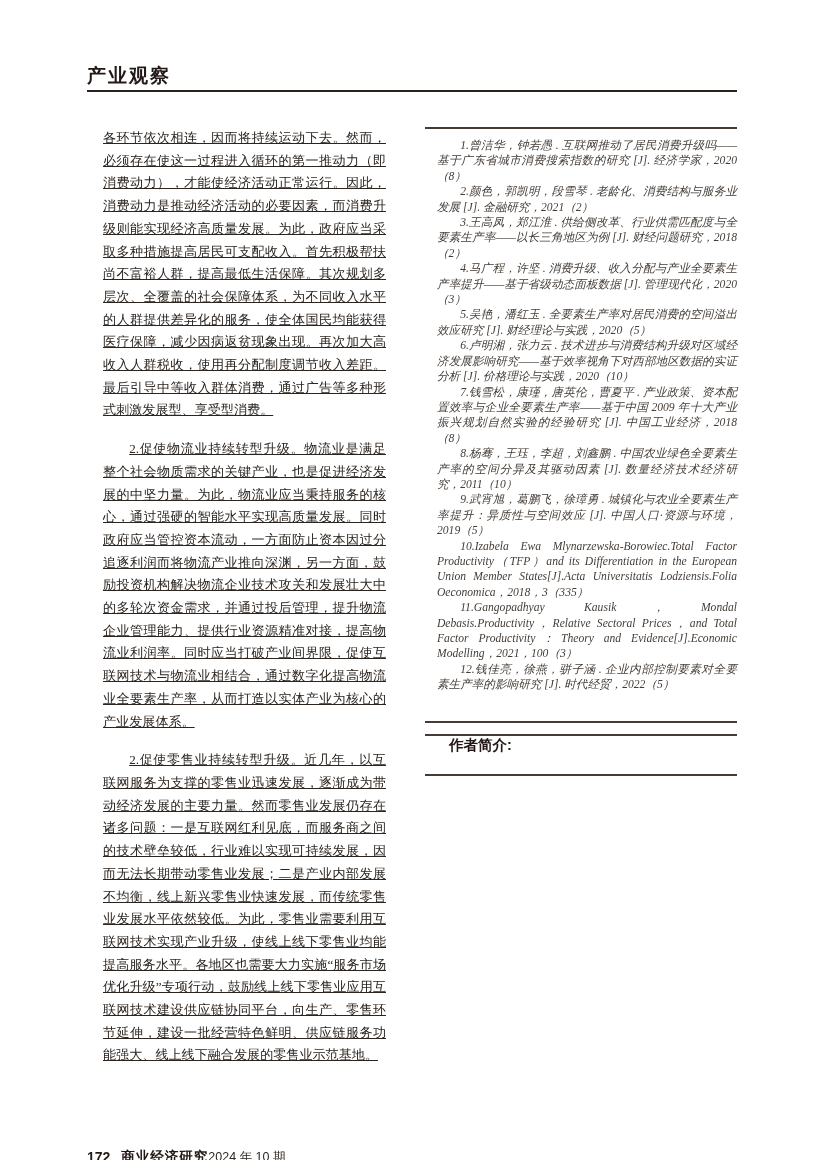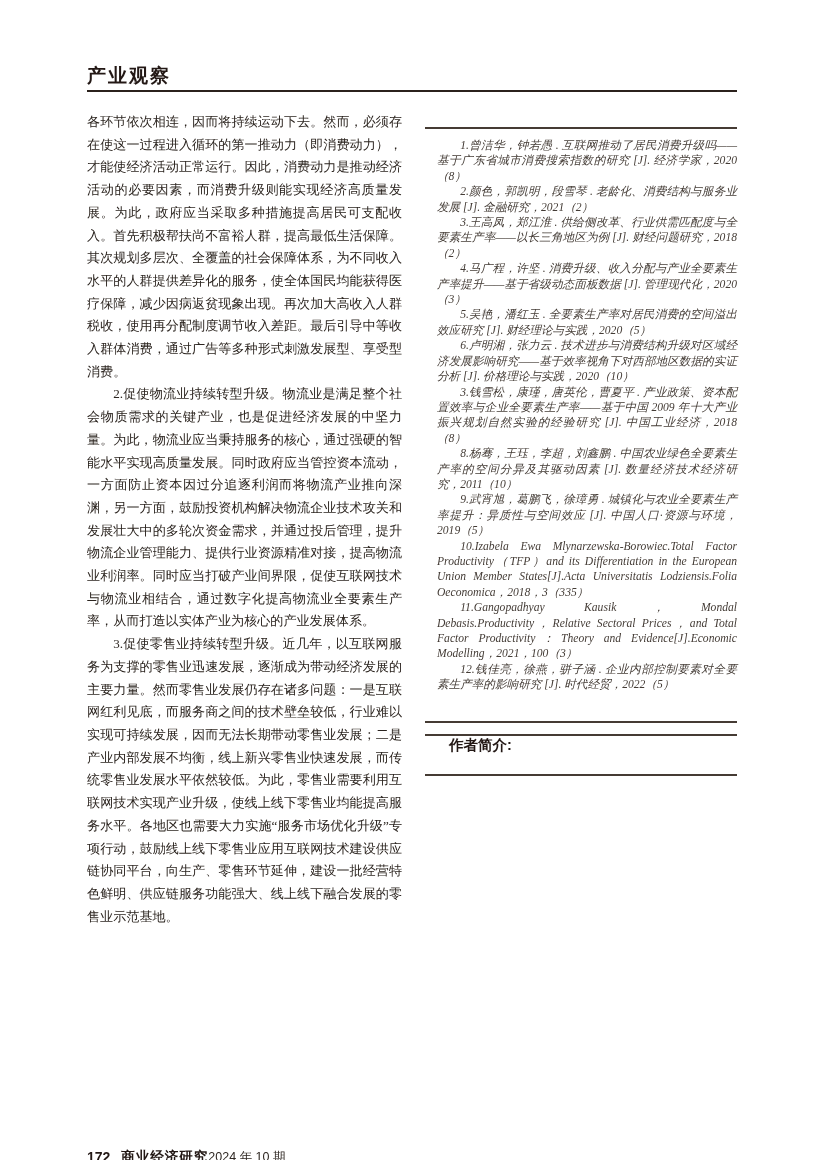--- a/index.html
+++ b/index.html
@@ -28,21 +28,21 @@
     width: 650px; height: 2px; background: #2b211c;
   }
   
   .left-col {
     position: absolute; left: 87px; top: 111px;
     width: 315px;
     font-size: 13.1px; line-height: 22.7px;
     text-align: justify;
     color: #2b241f;
   }
-  .left-col p { margin: 0; }
+  .left-col p { margin: 16px; text-decoration: underline; }
   .left-col p.indented { text-indent: 2em; }
   
   .right-col {
     position: absolute; left: 425px; top: 127px;
     width: 312px;
   }
   .refs-box {
     border-top: 2px solid #453b34;
     border-bottom: 2px solid #453b34;
     padding: 9px 0 28px 12px;
@@ -88,33 +88,33 @@
 <body>
 
 <div class="page">
 
   <div class="section-label">产业观察</div>
   <div class="header-rule"></div>
 
   <div class="left-col">
     <p>各环节依次相连，因而将持续运动下去。然而，必须存在使这一过程进入循环的第一推动力（即消费动力），才能使经济活动正常运行。因此，消费动力是推动经济活动的必要因素，而消费升级则能实现经济高质量发展。为此，政府应当采取多种措施提高居民可支配收入。首先积极帮扶尚不富裕人群，提高最低生活保障。其次规划多层次、全覆盖的社会保障体系，为不同收入水平的人群提供差异化的服务，使全体国民均能获得医疗保障，减少因病返贫现象出现。再次加大高收入人群税收，使用再分配制度调节收入差距。最后引导中等收入群体消费，通过广告等多种形式刺激发展型、享受型消费。</p>
     <p class="indented">2.促使物流业持续转型升级。物流业是满足整个社会物质需求的关键产业，也是促进经济发展的中坚力量。为此，物流业应当秉持服务的核心，通过强硬的智能水平实现高质量发展。同时政府应当管控资本流动，一方面防止资本因过分追逐利润而将物流产业推向深渊，另一方面，鼓励投资机构解决物流企业技术攻关和发展壮大中的多轮次资金需求，并通过投后管理，提升物流企业管理能力、提供行业资源精准对接，提高物流业利润率。同时应当打破产业间界限，促使互联网技术与物流业相结合，通过数字化提高物流业全要素生产率，从而打造以实体产业为核心的产业发展体系。</p>
-    <p class="indented">3.促使零售业持续转型升级。近几年，以互联网服务为支撑的零售业迅速发展，逐渐成为带动经济发展的主要力量。然而零售业发展仍存在诸多问题：一是互联网红利见底，而服务商之间的技术壁垒较低，行业难以实现可持续发展，因而无法长期带动零售业发展；二是产业内部发展不均衡，线上新兴零售业快速发展，而传统零售业发展水平依然较低。为此，零售业需要利用互联网技术实现产业升级，使线上线下零售业均能提高服务水平。各地区也需要大力实施“服务市场优化升级”专项行动，鼓励线上线下零售业应用互联网技术建设供应链协同平台，向生产、零售环节延伸，建设一批经营特色鲜明、供应链服务功能强大、线上线下融合发展的零售业示范基地。</p>
+    <p class="indented">2.促使零售业持续转型升级。近几年，以互联网服务为支撑的零售业迅速发展，逐渐成为带动经济发展的主要力量。然而零售业发展仍存在诸多问题：一是互联网红利见底，而服务商之间的技术壁垒较低，行业难以实现可持续发展，因而无法长期带动零售业发展；二是产业内部发展不均衡，线上新兴零售业快速发展，而传统零售业发展水平依然较低。为此，零售业需要利用互联网技术实现产业升级，使线上线下零售业均能提高服务水平。各地区也需要大力实施“服务市场优化升级”专项行动，鼓励线上线下零售业应用互联网技术建设供应链协同平台，向生产、零售环节延伸，建设一批经营特色鲜明、供应链服务功能强大、线上线下融合发展的零售业示范基地。</p>
   </div>
 
   <div class="right-col">
 
     <div class="refs-box">
       <p class="ref-item">1.曾洁华，钟若愚 . 互联网推动了居民消费升级吗——基于广东省城市消费搜索指数的研究 [J]. 经济学家，2020（8）</p>
       <p class="ref-item">2.颜色，郭凯明，段雪琴 . 老龄化、消费结构与服务业发展 [J]. 金融研究，2021（2）</p>
       <p class="ref-item">3.王高凤，郑江淮 . 供给侧改革、行业供需匹配度与全要素生产率——以长三角地区为例 [J]. 财经问题研究，2018（2）</p>
       <p class="ref-item">4.马广程，许坚 . 消费升级、收入分配与产业全要素生产率提升——基于省级动态面板数据 [J]. 管理现代化，2020（3）</p>
       <p class="ref-item">5.吴艳，潘红玉 . 全要素生产率对居民消费的空间溢出效应研究 [J]. 财经理论与实践，2020（5）</p>
       <p class="ref-item">6.卢明湘，张力云 . 技术进步与消费结构升级对区域经济发展影响研究——基于效率视角下对西部地区数据的实证分析 [J]. 价格理论与实践，2020（10）</p>
-      <p class="ref-item">3.钱雪松，康瑾，唐英伦，曹夏平 . 产业政策、资本配置效率与企业全要素生产率——基于中国 2009 年十大产业振兴规划自然实验的经验研究 [J]. 中国工业经济，2018（8）</p>
+      <p class="ref-item">7.钱雪松，康瑾，唐英伦，曹夏平 . 产业政策、资本配置效率与企业全要素生产率——基于中国 2009 年十大产业振兴规划自然实验的经验研究 [J]. 中国工业经济，2018（8）</p>
       <p class="ref-item">8.杨骞，王珏，李超，刘鑫鹏 . 中国农业绿色全要素生产率的空间分异及其驱动因素 [J]. 数量经济技术经济研究，2011（10）</p>
       <p class="ref-item">9.武宵旭，葛鹏飞，徐璋勇 . 城镇化与农业全要素生产率提升：异质性与空间效应 [J]. 中国人口·资源与环境，2019（5）</p>
       <p class="ref-item">10.Izabela Ewa Mlynarzewska-Borowiec.Total Factor Productivity（TFP）and its Differentiation in the European Union Member States[J].Acta Universitatis Lodziensis.Folia Oeconomica，2018，3（335）</p>
       <p class="ref-item">11.Gangopadhyay Kausik，Mondal Debasis.Productivity，Relative Sectoral Prices，and Total Factor Productivity：Theory and Evidence[J].Economic Modelling，2021，100（3）</p>
       <p class="ref-item">12.钱佳亮，徐燕，骈子涵 . 企业内部控制要素对全要素生产率的影响研究 [J]. 时代经贸，2022（5）</p>
     </div>
 
     <div class="author-box">
       <div class="box-heading">作者简介:</div>
     </div>

